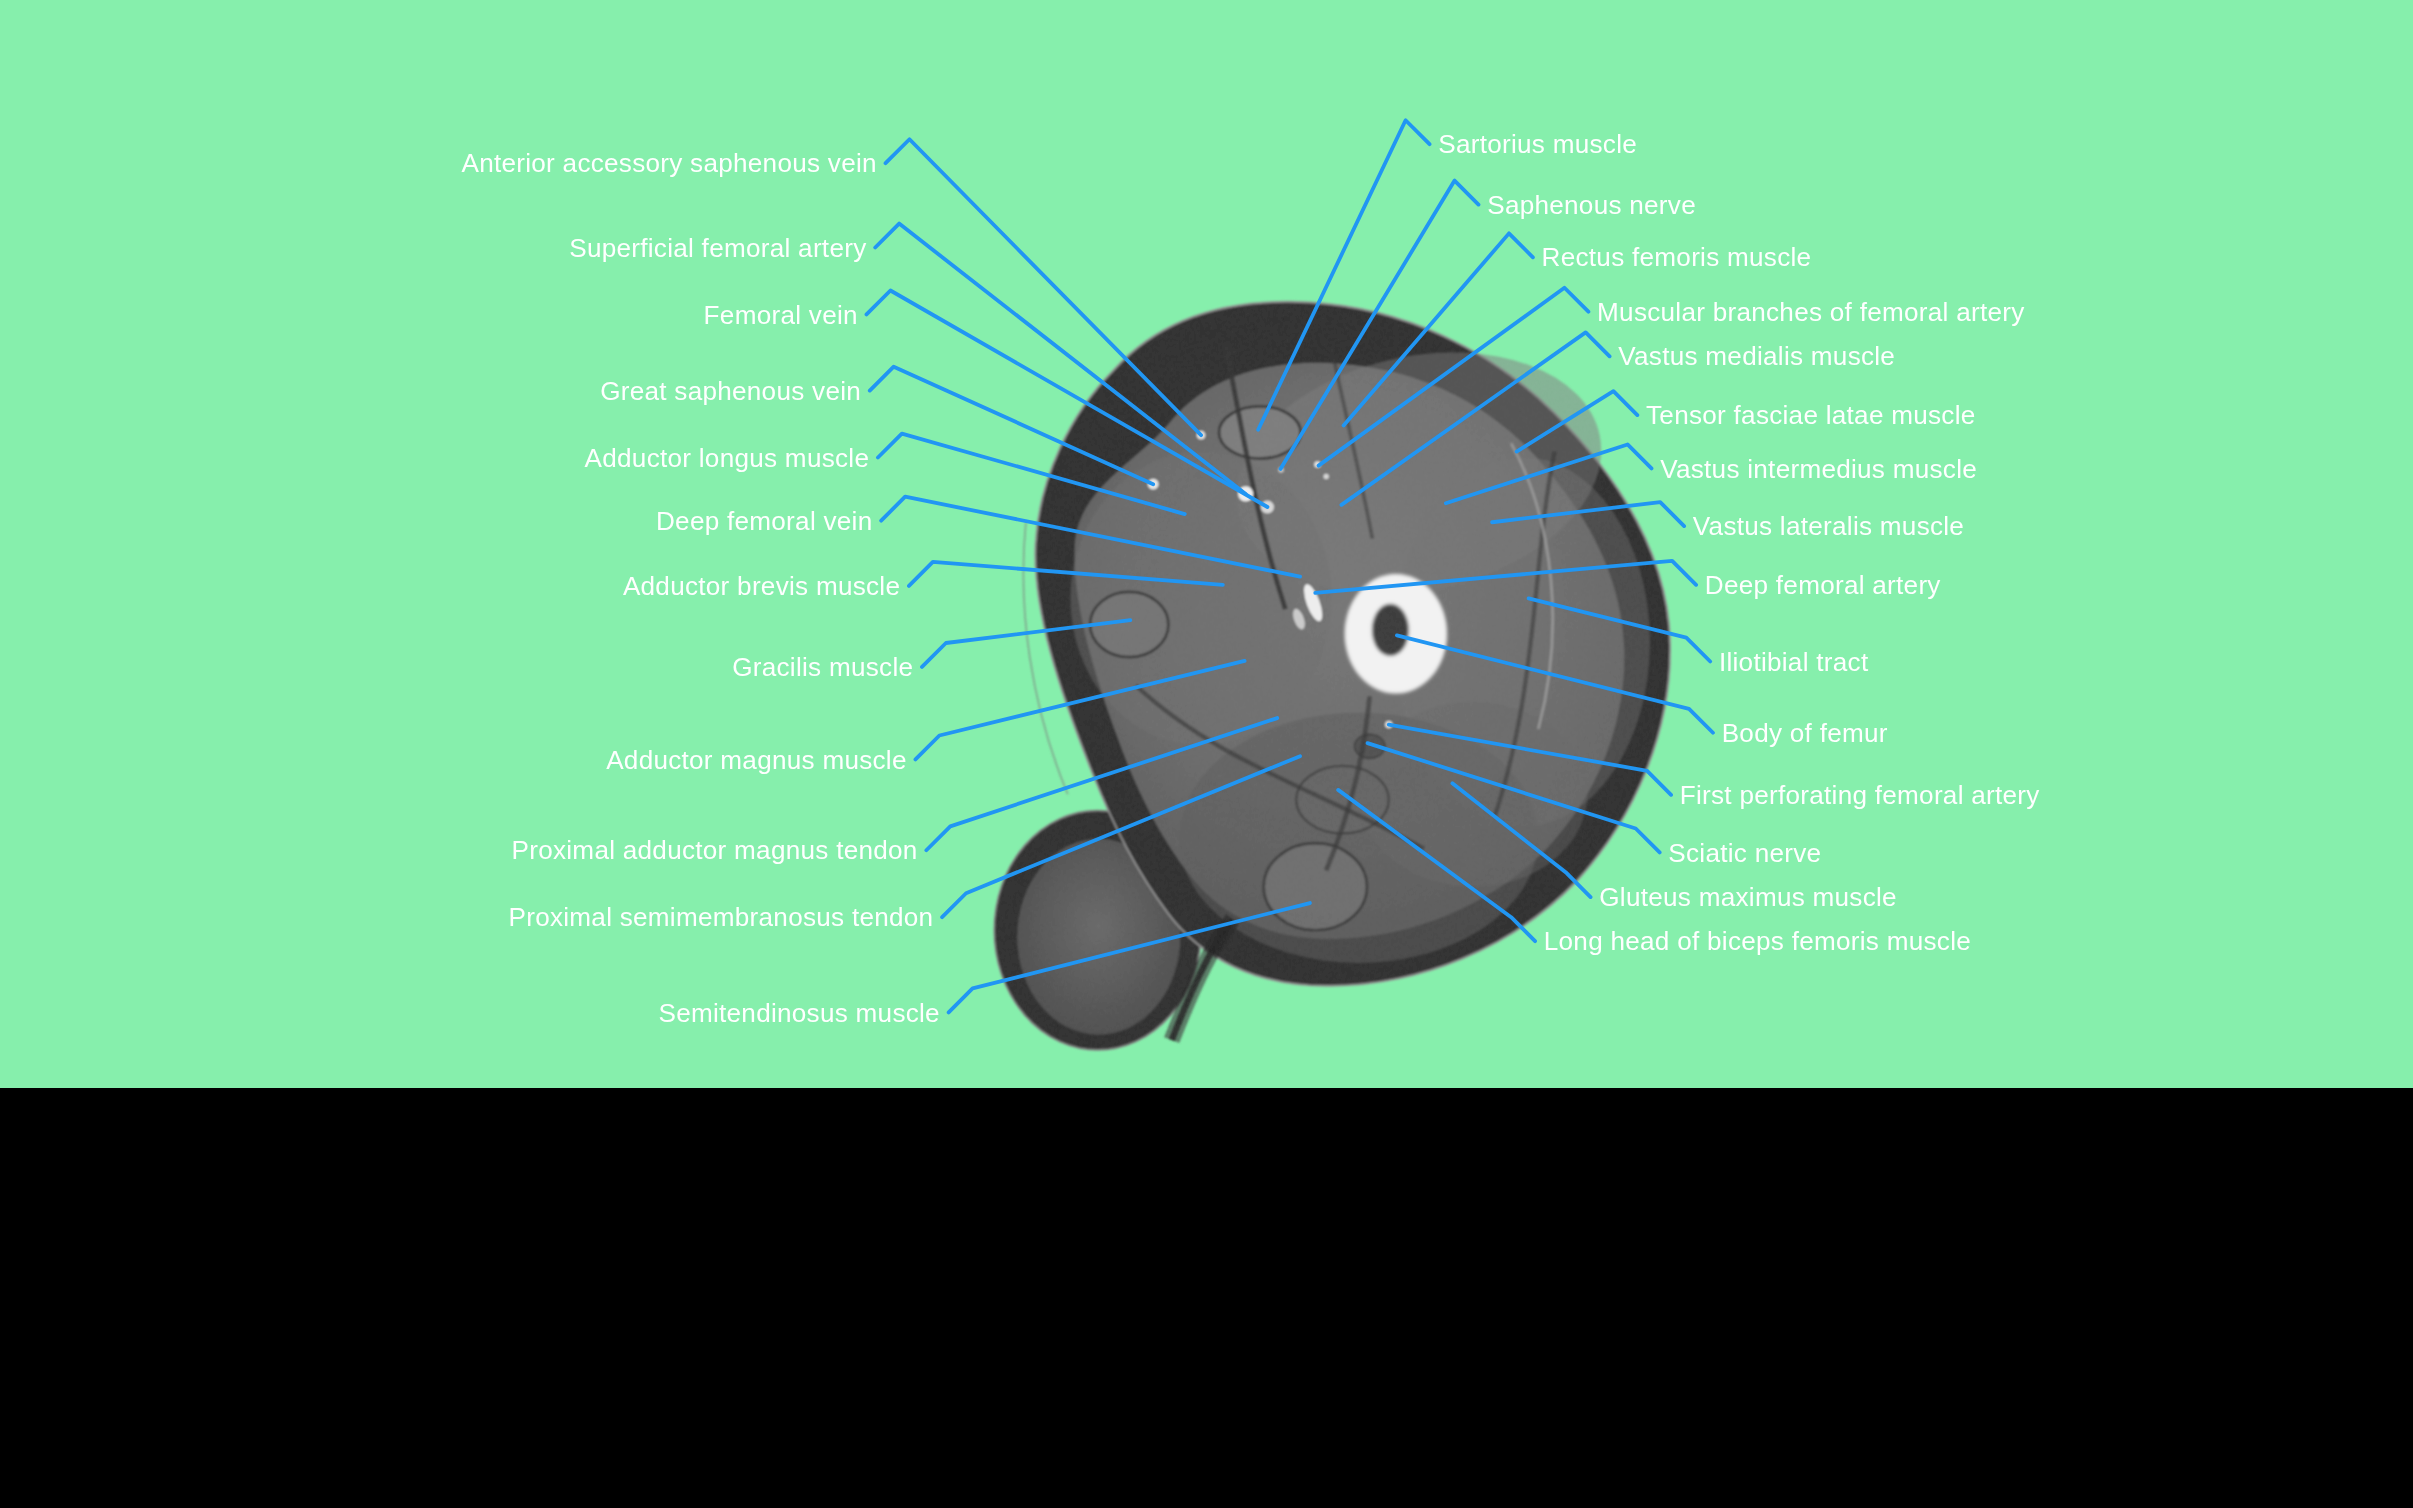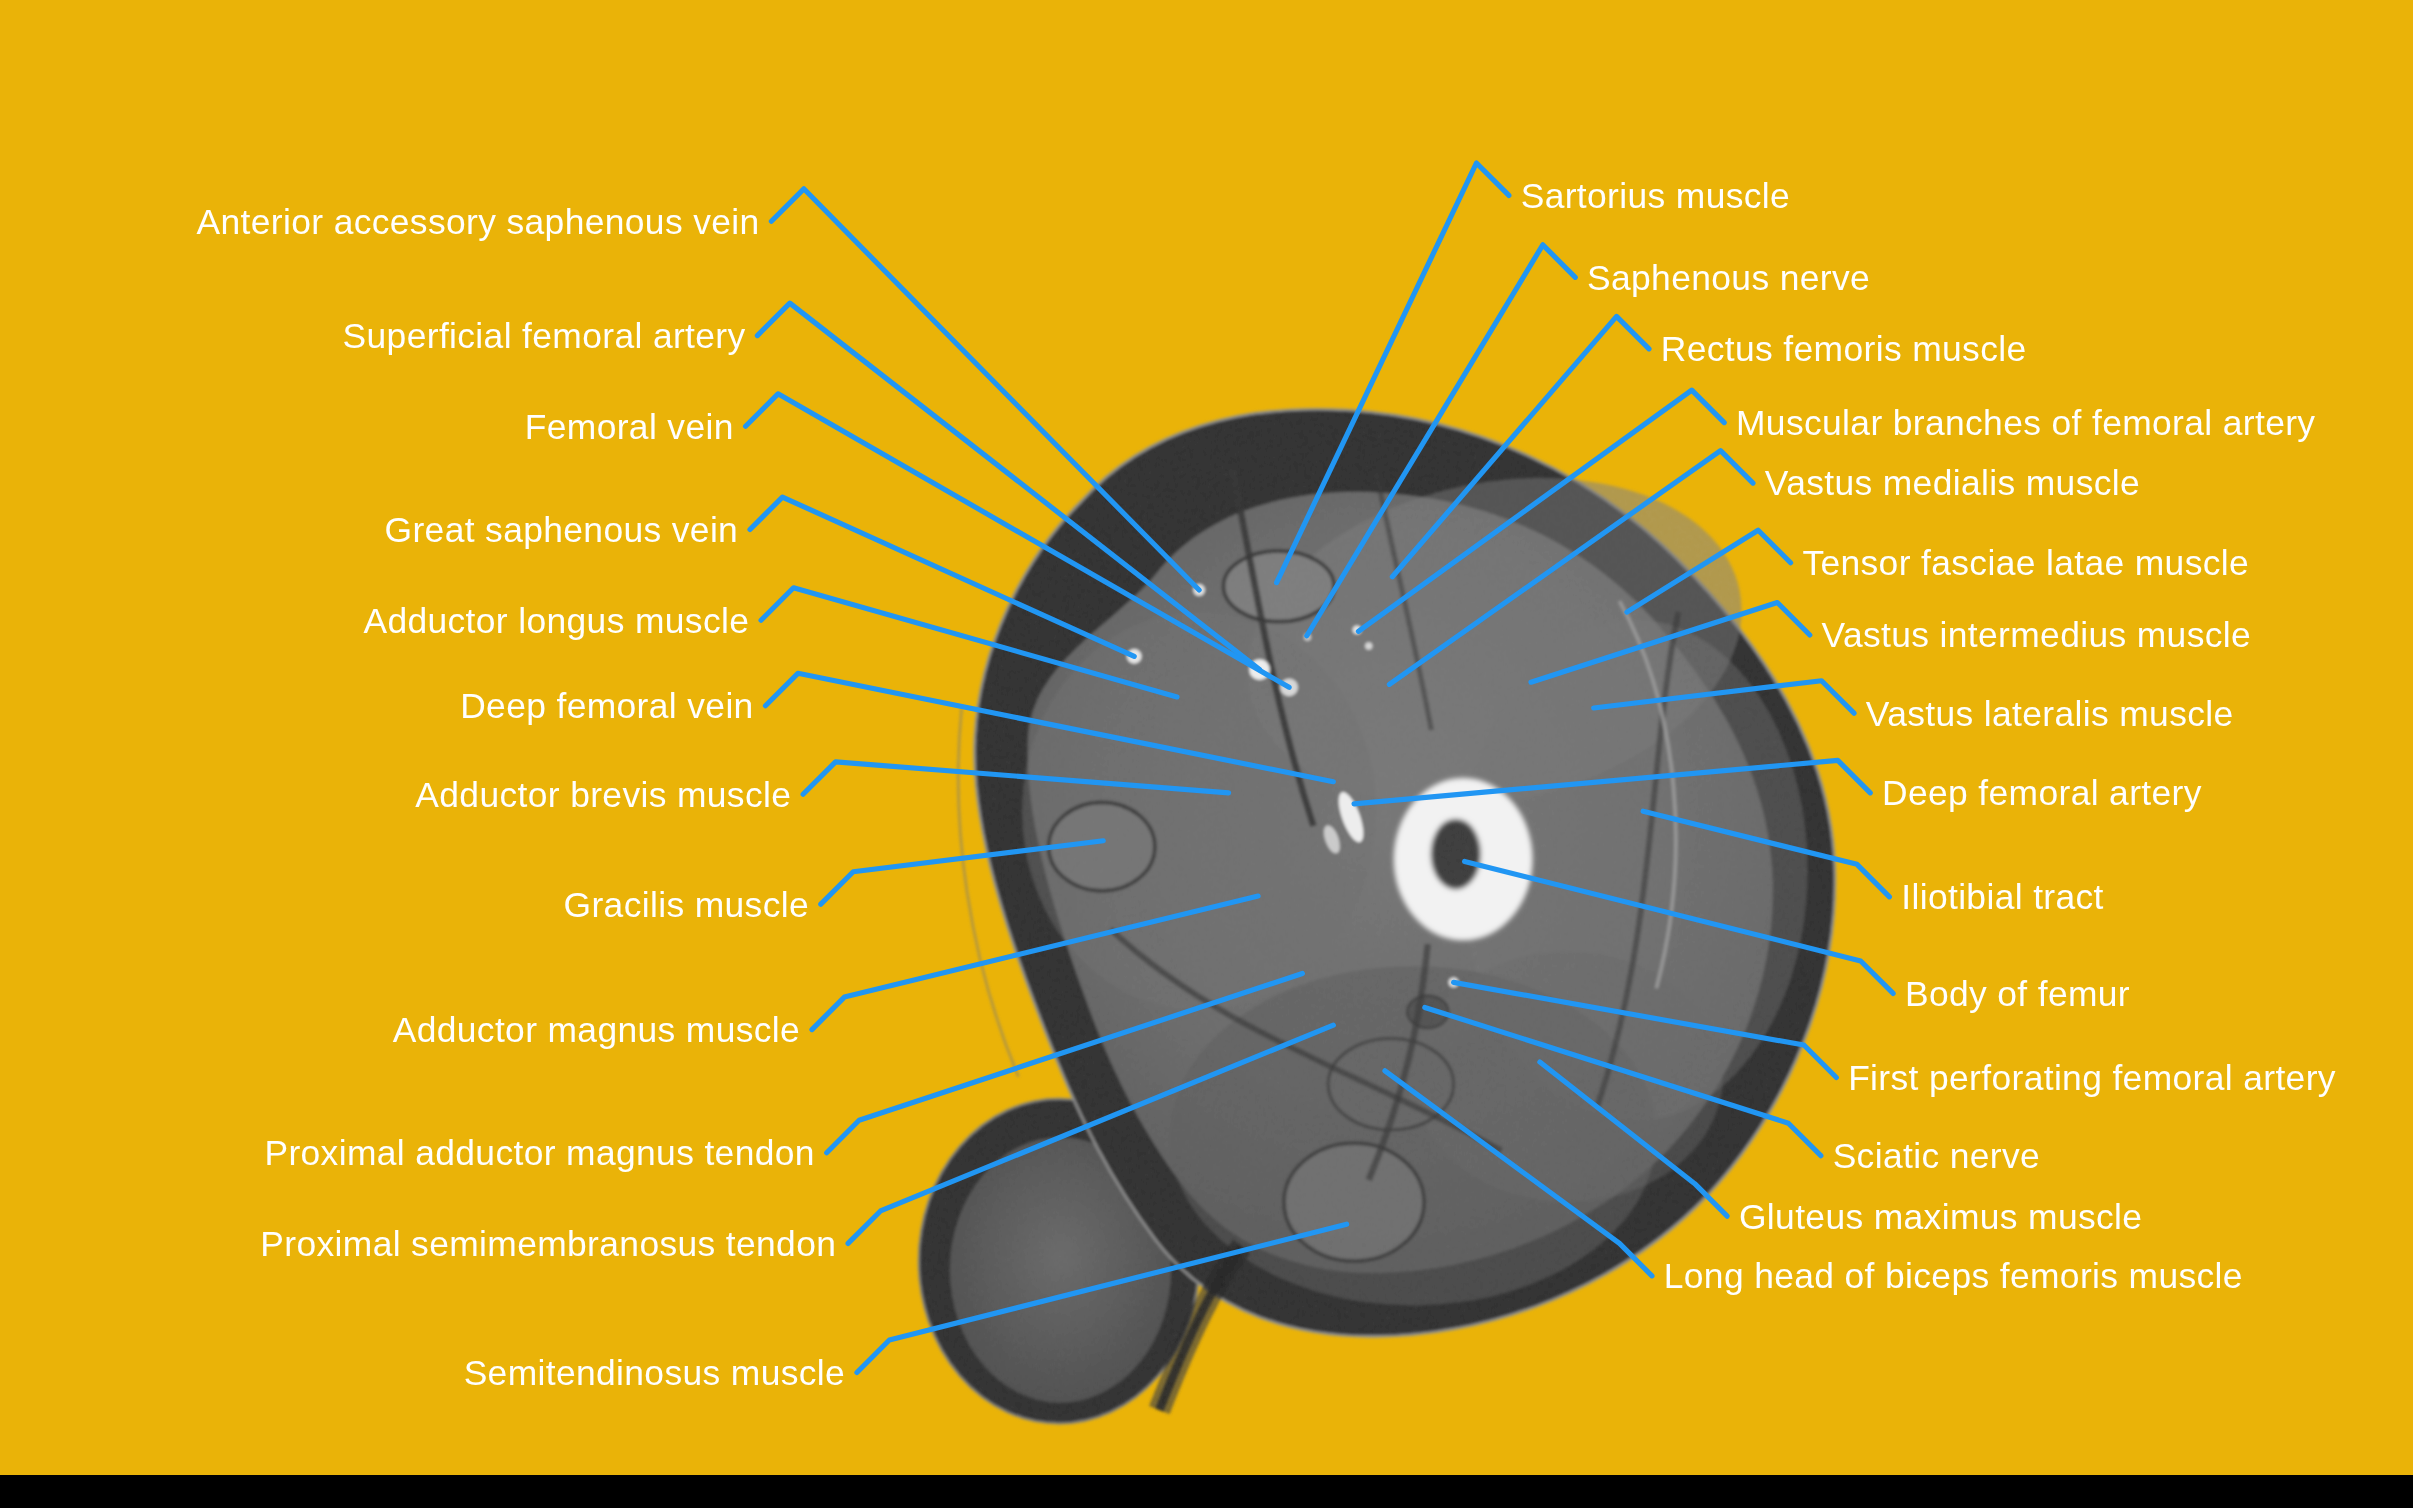--- a/index.html
+++ b/index.html
@@ -6,22 +6,22 @@
     margin: 0;
     padding: 0;
     background: #000;
     width: 2413px;
     height: 1508px;
     overflow: hidden;
   }
   #stage {
     position: relative;
     width: 2413px;
-    height: 1475px;
-    background: #eab308;
+    height: 1088px;
+    background: #86efac;
     text-align: center;
   }
   #figure-svg {
     position: absolute;
     inset: 0;
     width: 100%;
     height: 100%;
     display: block;
   }
   .anatomy-label {

